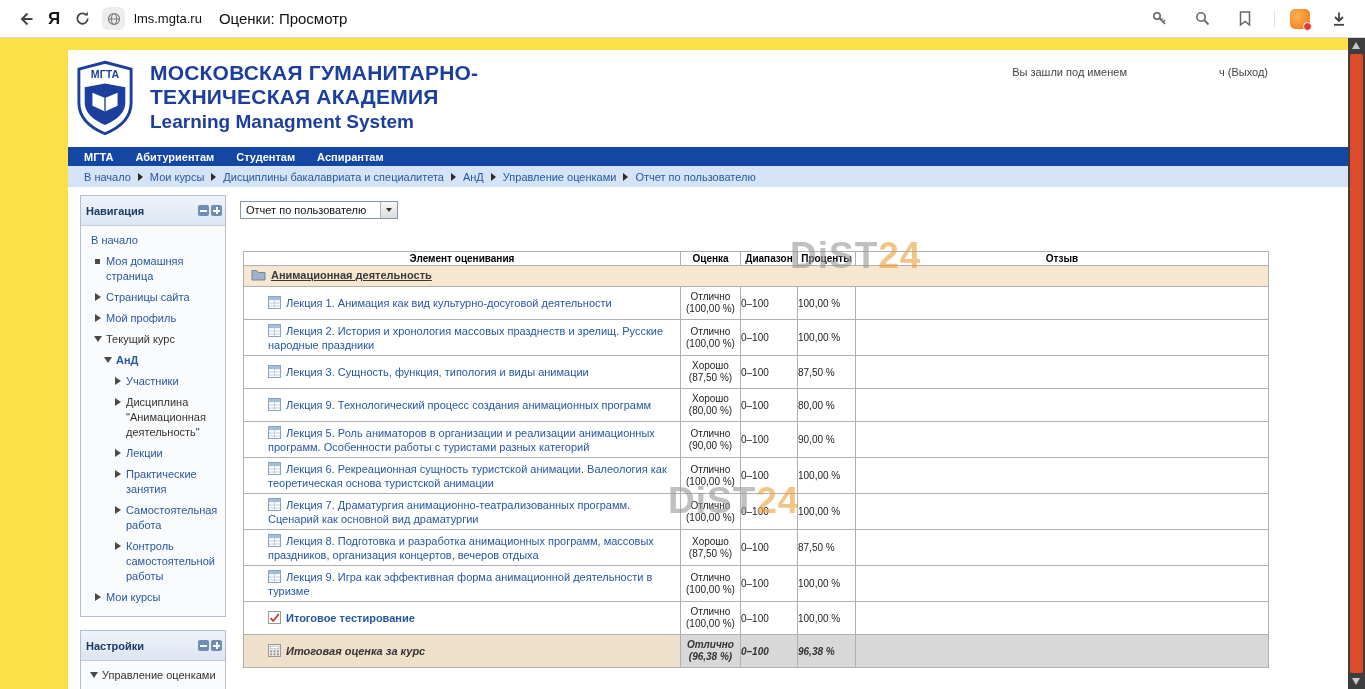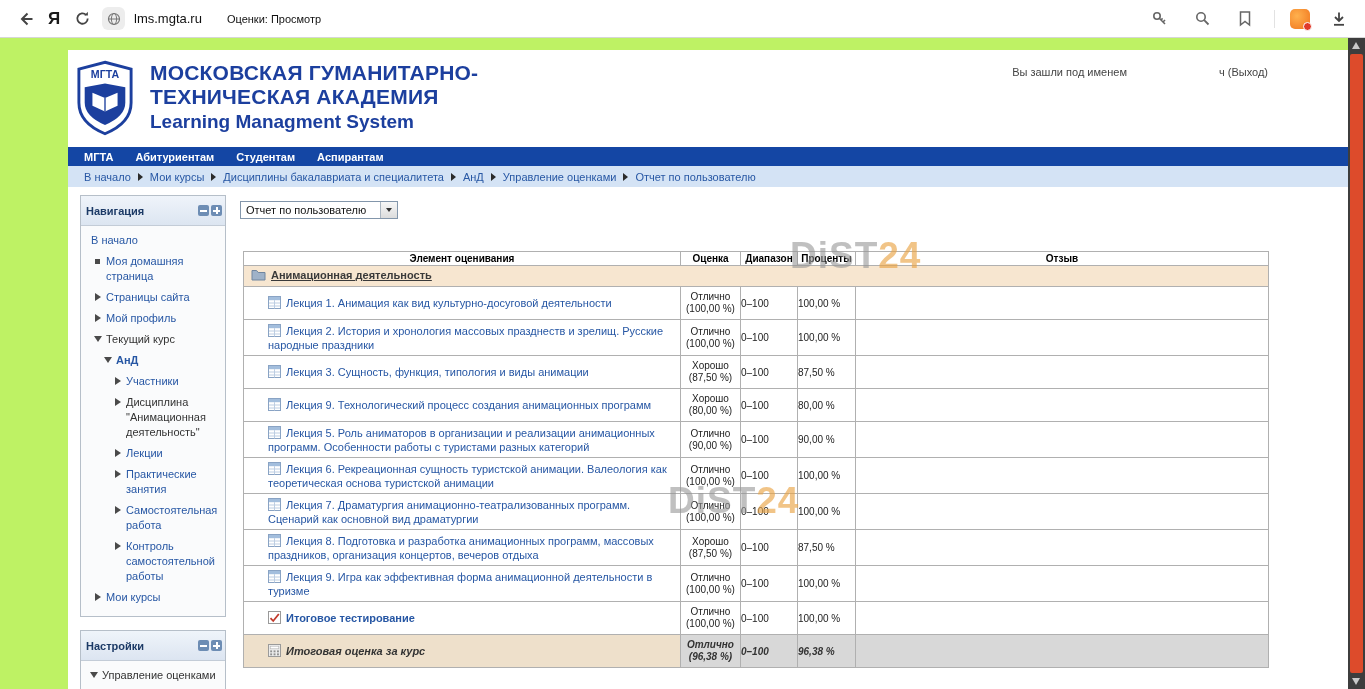--- a/index.html
+++ b/index.html
@@ -8,28 +8,28 @@
 
   .screen { position:relative; width:1365px; height:689px; overflow:hidden; background:#3d3d3d; }
 
   
   .browser-bar { height:38px; background:#fff; border-bottom:1px solid #d6d6d6; display:flex; align-items:center; padding:0 12px; }
   .chrome-btn { width:28px; height:28px; border:none; background:none; display:flex; align-items:center; justify-content:center; cursor:pointer; }
   .ya-logo { font-size:17px; font-weight:bold; color:#1a1a1a; width:28px; text-align:center; cursor:pointer; }
   .addressbar { display:flex; align-items:center; margin-left:6px; gap:9px; }
   .globe-box { width:23px; height:23px; background:#ededed; border-radius:6px; display:flex; align-items:center; justify-content:center; cursor:pointer; }
   .url-text { font-size:13px; color:#111; }
-  .tab-title { font-size:11px; color:#111; margin-left:16px; }
+  .tab-title { font-size:15px; color:#111; margin-left:8px; }
   .chrome-right { margin-left:auto; display:flex; align-items:center; gap:15px; }
   .v-divider { width:1px; height:18px; background:#e2e2e2; }
   .ext-icon { width:20px; height:20px; border-radius:5px; background:radial-gradient(circle at 35% 35%, #ffb14e, #f0741c); position:relative; cursor:pointer; }
   .ext-icon::after { content:""; position:absolute; right:-2px; bottom:-2px; width:7px; height:7px; border-radius:50%; background:#e03a2a; border:1px solid #fff; }
 
   
-  .desktop { position:absolute; top:38px; left:0; right:0; bottom:0; background:#bef264; overflow:hidden;padding-left:16px; }
+  .desktop { position:absolute; top:38px; left:0; right:0; bottom:0; background:#fde047; overflow:hidden;padding-left:16px; }
   .page { position:absolute; left:68px; top:12px; width:1280px; background:#fff; }
 
   
   .scrollbar { position:absolute; top:0; right:0; bottom:0; width:17px; background:#3d3d3d; }
   .sb-arrow-up { position:absolute; top:4px; left:4px; width:0; height:0; border-left:4.5px solid transparent; border-right:4.5px solid transparent; border-bottom:7px solid #c9c9c9; }
   .sb-arrow-down { position:absolute; bottom:4px; left:4px; width:0; height:0; border-left:4.5px solid transparent; border-right:4.5px solid transparent; border-top:7px solid #c9c9c9; }
   .sb-thumb { position:absolute; top:16px; bottom:16px; left:2px; width:13px; border-radius:2px; background:var(--scrollbar-thumb,#dd4b2b); }
 
   
   .site-header { position:relative; height:97px; background:#fff; }

